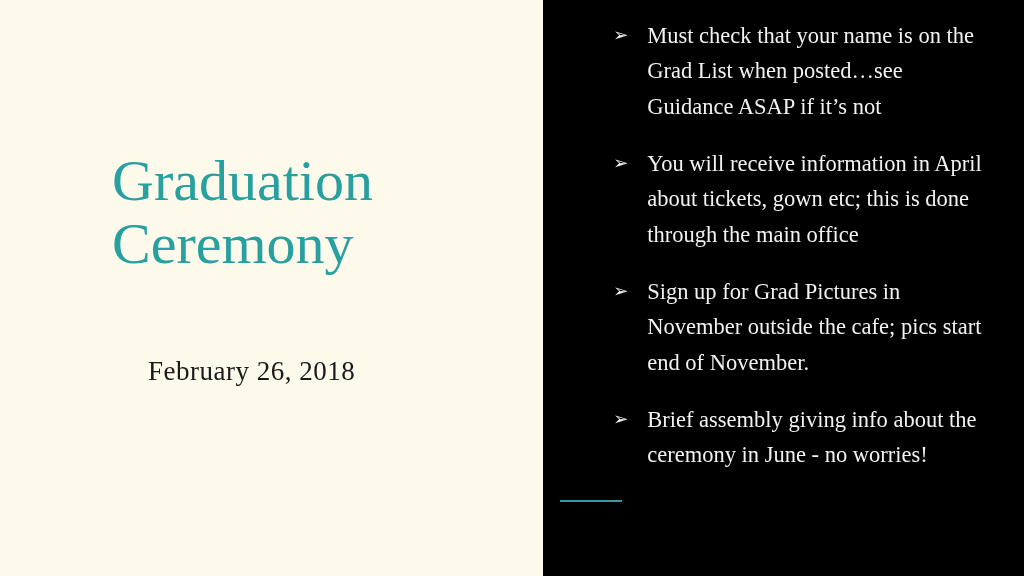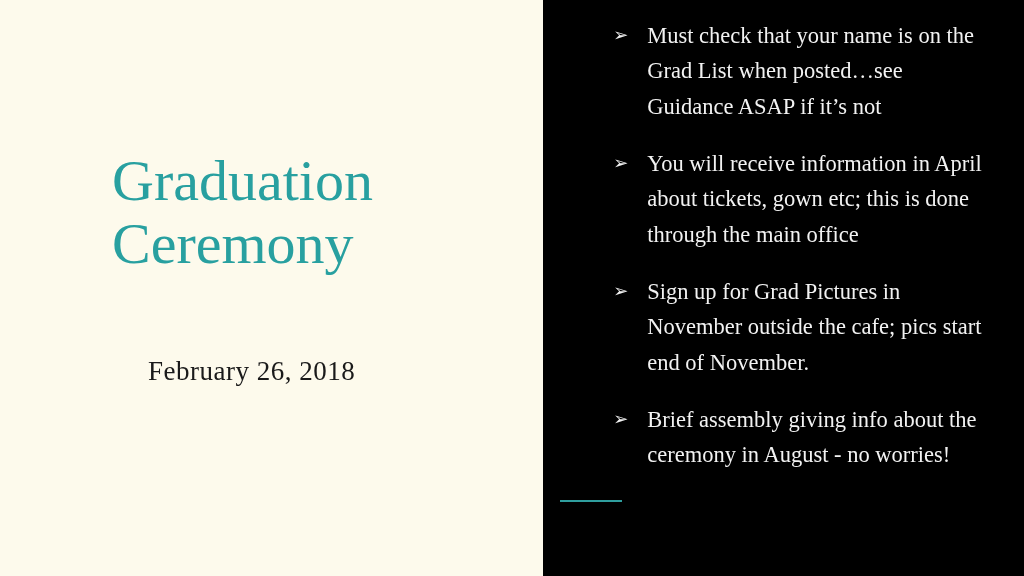--- a/index.html
+++ b/index.html
@@ -106,20 +106,20 @@
       <li class="bullet-item">
         <span class="bullet-marker">➢</span>
         <span>You will receive information in April about tickets, gown etc; this is done through the main office</span>
       </li>
       <li class="bullet-item">
         <span class="bullet-marker">➢</span>
         <span>Sign up for Grad Pictures in November outside the cafe; pics start end of November.</span>
       </li>
       <li class="bullet-item">
         <span class="bullet-marker">➢</span>
-        <span>Brief assembly giving info about the ceremony in August - no worries!</span>
+        <span>Brief assembly giving info about the ceremony in June - no worries!</span>
       </li>
     </ul>
   </div>
 
   <div class="accent-line"></div>
 
 </div>
 
 </body></html>

